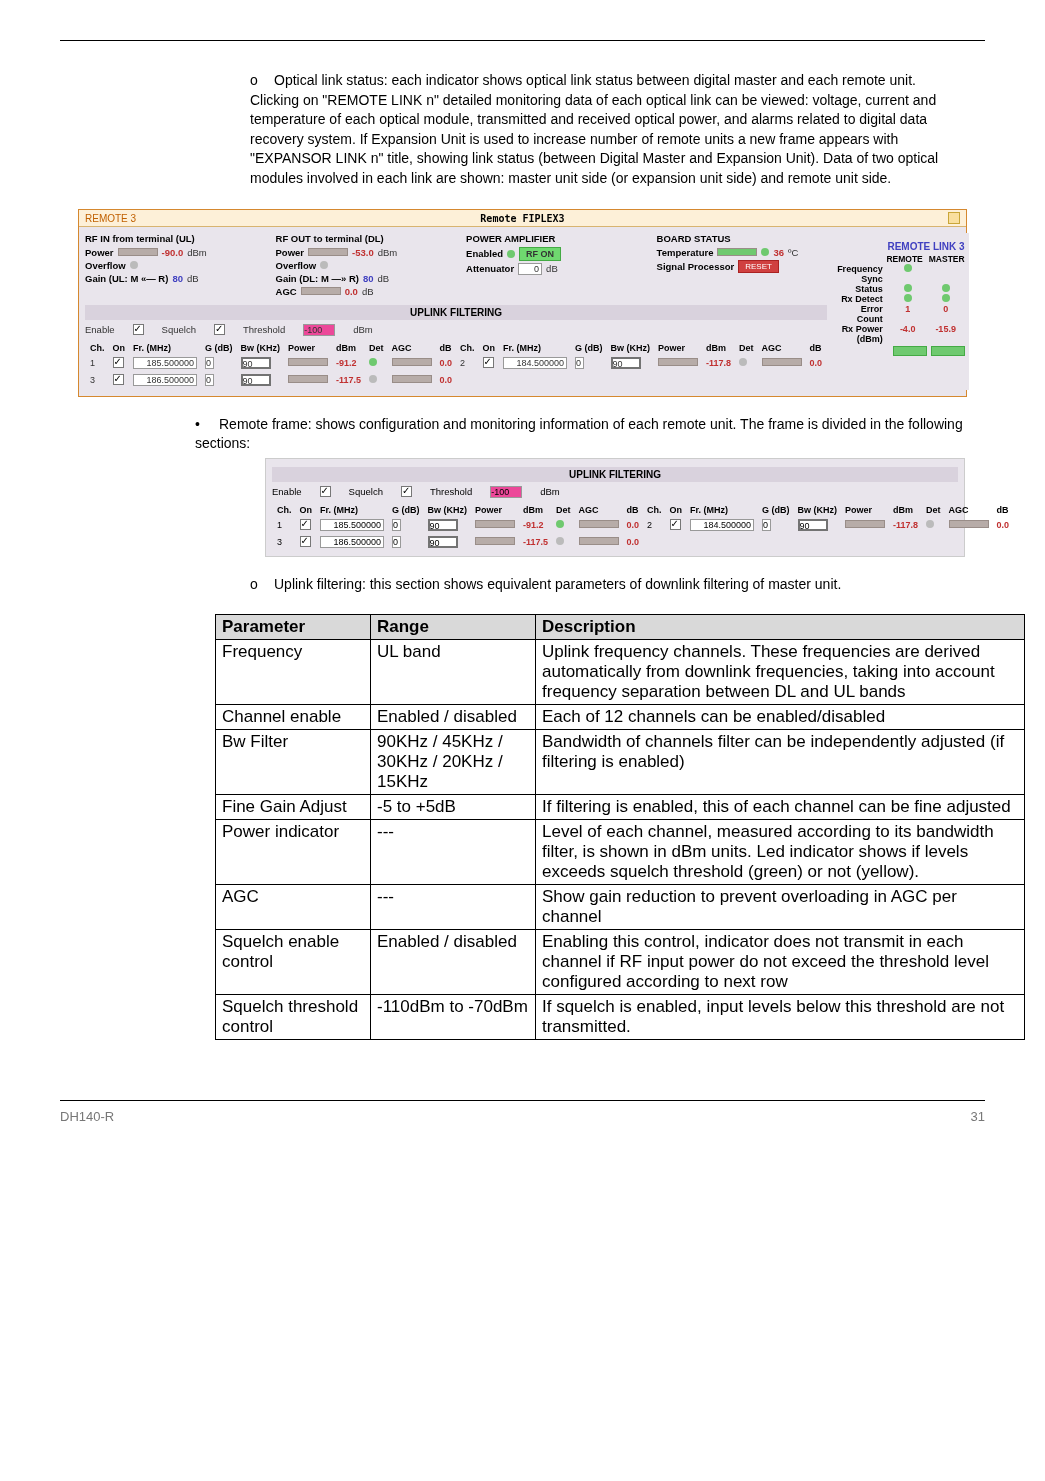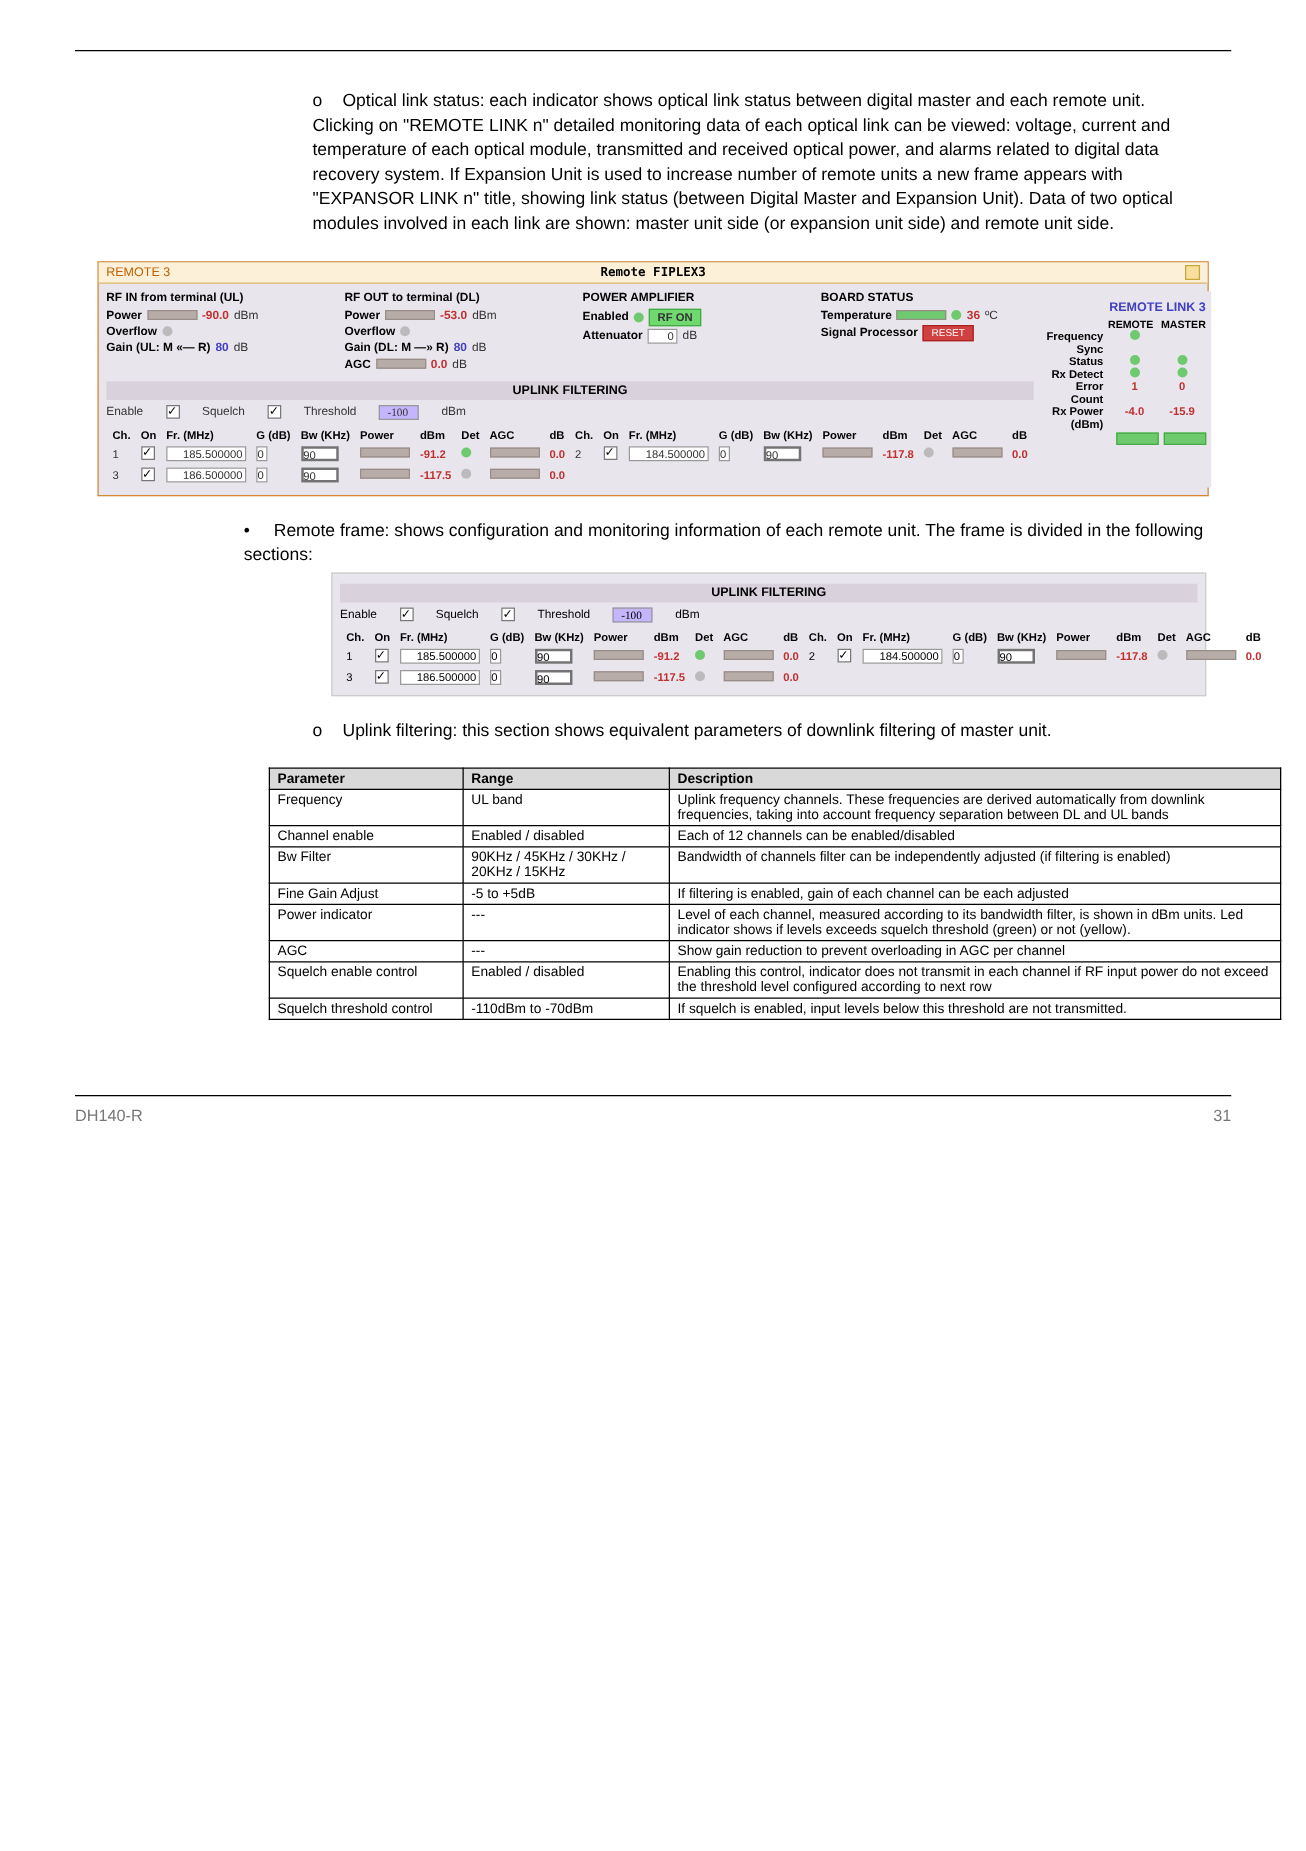--- a/index.html
+++ b/index.html
@@ -48,21 +48,21 @@
   .fld .lbl { width:auto; color:#000; font-weight:bold; }
   .ledgreen { display:inline-block; width:8px; height:8px; border-radius:50%; background:#6fc96f; }
   .ledgray { display:inline-block; width:8px; height:8px; border-radius:50%; background:#bbb; }
   .bar { display:inline-block; width:40px; height:8px; background:#b7aca8; border:1px solid #998d88; }
   .bar.green { background:#6fc96f; }
   .valred { color:#c03030; font-weight:bold; }
   .valblue { color:#4040c0; font-weight:bold; }
   .rfbtn { background:#6fd86f; border:1px solid #4a4; padding:1px 6px; font-size:9px; font-weight:bold; }
   .resetbtn { background:#d04040; color:#fff; border:1px solid #a22; padding:1px 6px; font-size:8px; }
   .inputsm { width:24px; height:12px; background:#fff; border:1px solid #999; font-size:9px; text-align:right; padding-right:2px; }
-  .inputmd { width:32px; height:12px; background:#c4b5fd; border:1px solid #999; font-size:9px; text-align:center; padding-right:2px;font-family:Liberation Serif, serif; }
+  .inputmd { width:32px; height:12px; background:#ec4899; border:1px solid #999; font-size:9px; text-align:left; padding-right:2px; }
   .section-banner { background:#d9d2dd; text-align:center; font-weight:bold; font-size:10px; padding:2px 0; margin:4px 0; color:#000; }
   .filtrow { display:flex; align-items:center; gap:18px; margin-bottom:4px; }
   .chtable { width:100%; font-size:9px; }
   .chtable .hdr td { font-weight:bold; color:#000; padding:1px 3px; }
   .chtable td { padding:1px 3px; white-space:nowrap; }
   .chk { display:inline-block; width:11px; height:11px; background:#fff; border:1px solid #777; position:relative; }
   .chk::after { content:"✓"; position:absolute; top:-2px; left:0; font-size:10px; color:#000; }
   .freqinp { width:64px; height:12px; background:#fff; border:1px solid #999; font-size:9px; text-align:right; padding-right:2px; display:inline-block; }
   .sel { width:30px; height:12px; background:#fff; border:2px solid #737373; font-size:9px; display:inline-block; }
   .rightcol .linktitle { color:#4040c0; font-weight:bold; font-size:10px; margin-bottom:2px; text-align:right; padding-right:4px; }
@@ -77,21 +77,21 @@
     width: 700px;
     background:#e9e5ec;
     padding:4px 6px;
     font-size:9.5px;
     border:1px solid #ccc;
   }
   table.param {
     border-collapse: collapse;
     margin: 0 20px 40px 155px;
     width: 810px;
-    font-size: 11px;
+    font-size: 17px;
   }
   table.param th, table.param td {
     border: 1px solid #000;
     padding: 2px 6px;
     vertical-align: top;
     text-align: left;
   }
   table.param th { background:#d9d9d9; font-weight:bold; }
   .footer {
     border-top: 1px solid #000;
@@ -402,21 +402,21 @@
         <td>Each of 12 channels can be enabled/disabled</td>
       </tr>
   <tr>
         <td>Bw Filter</td>
         <td>90KHz / 45KHz / 30KHz / 20KHz / 15KHz</td>
         <td>Bandwidth of channels filter can be independently adjusted (if filtering is enabled)</td>
       </tr>
   <tr>
         <td>Fine Gain Adjust</td>
         <td>-5 to +5dB</td>
-        <td>If filtering is enabled, gain of each channel can be each adjusted</td>
+        <td>If filtering is enabled, this of each channel can be fine adjusted</td>
       </tr>
   <tr>
         <td>Power indicator</td>
         <td>---</td>
         <td>Level of each channel, measured according to its bandwidth filter, is shown in dBm units. Led indicator shows if levels exceeds squelch threshold (green) or not (yellow).</td>
       </tr>
   <tr>
         <td>AGC</td>
         <td>---</td>
         <td>Show gain reduction to prevent overloading in AGC per channel</td>

